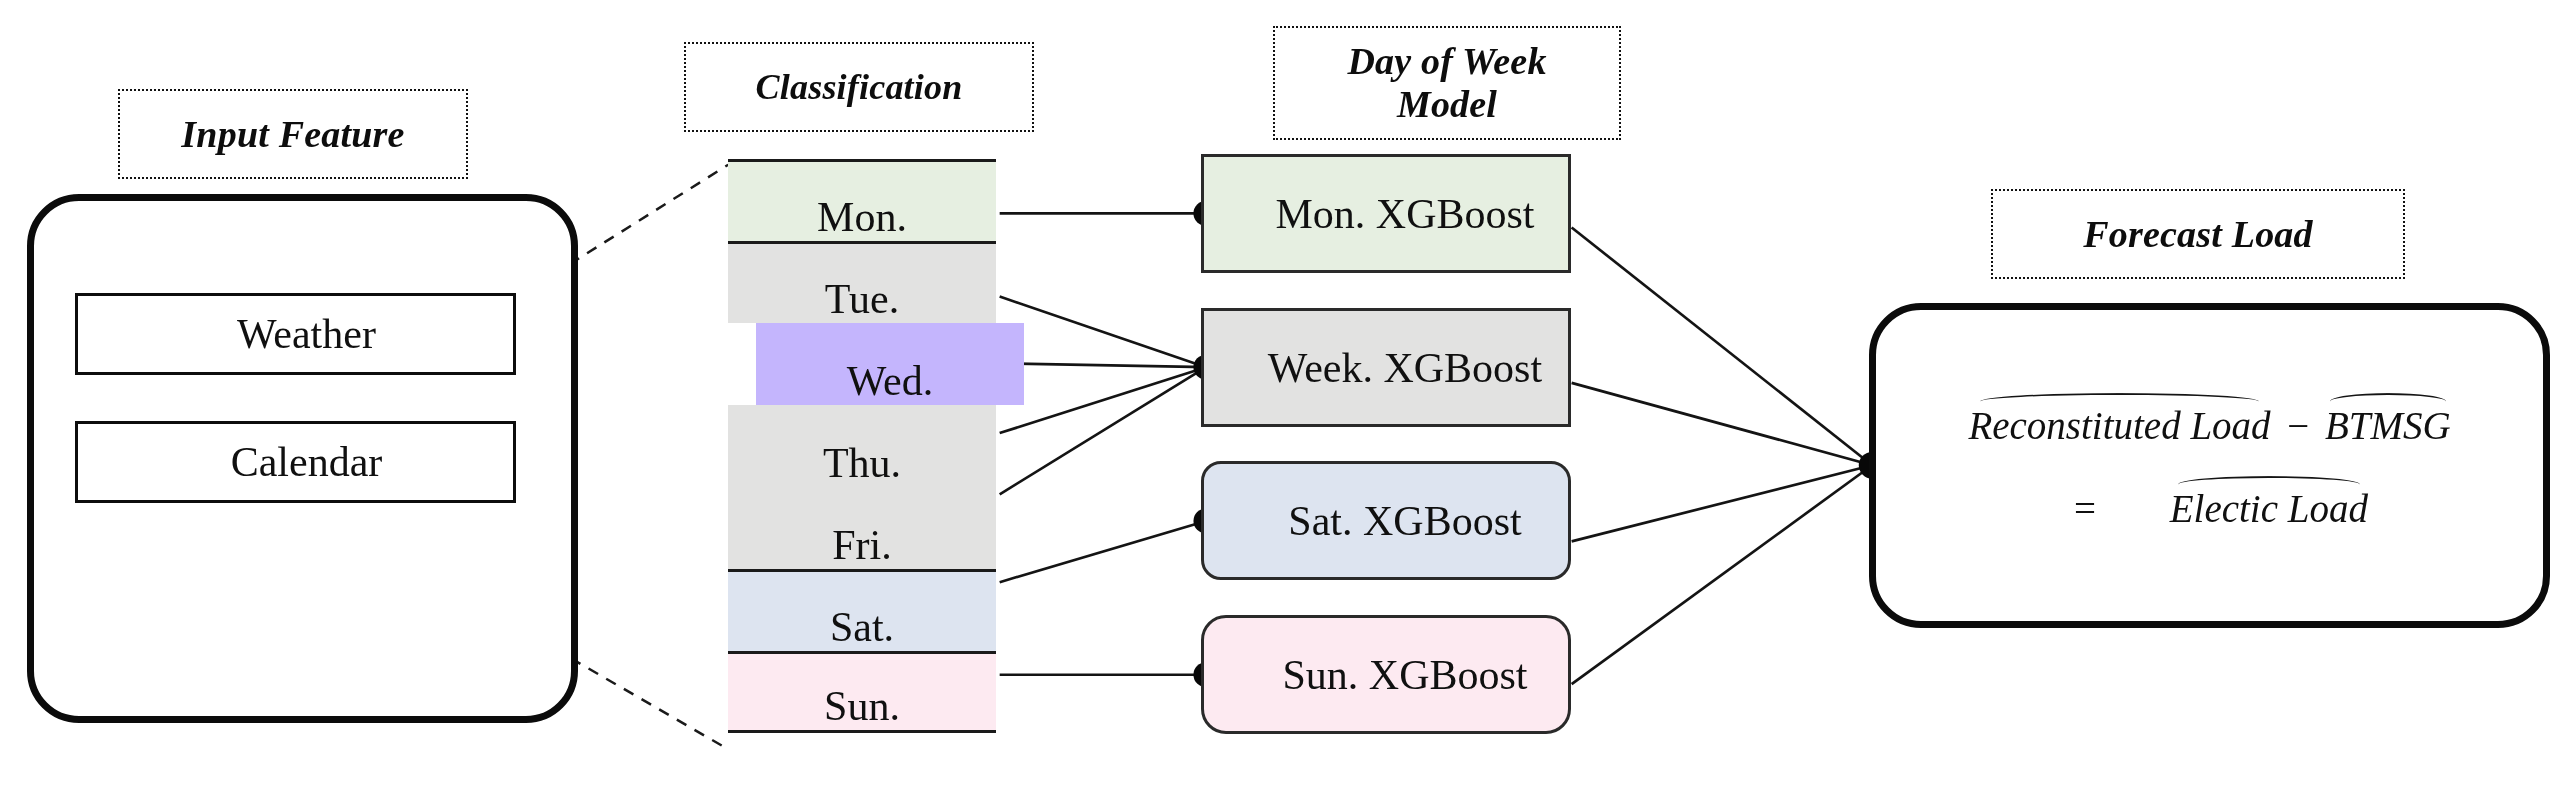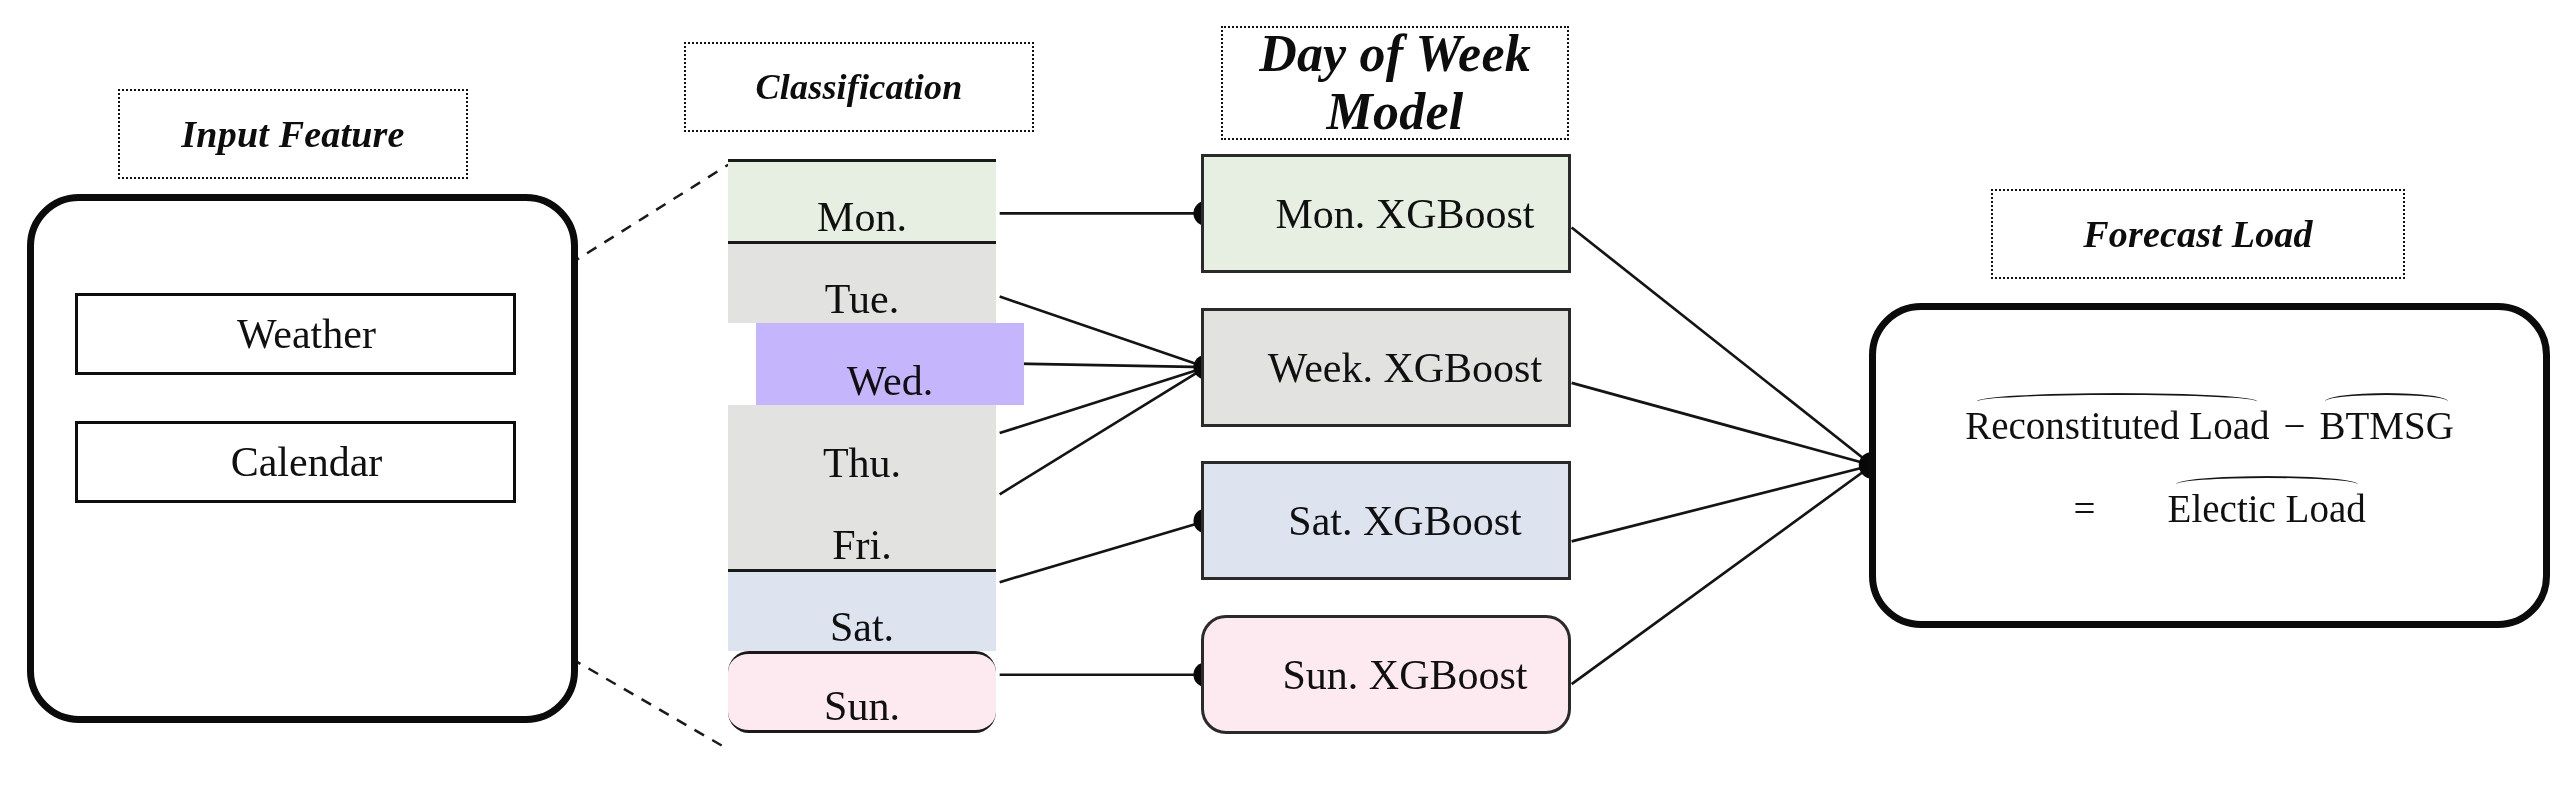--- a/index.html
+++ b/index.html
@@ -32,21 +32,21 @@
     text-align: center;
     font-style: italic;
     font-weight: bold;
     color: #0d0d0d;
     line-height: 1.12;
     z-index: 6;
     letter-spacing: 0.2px;
   }
   #caption-input-feature { left: 118px;  top: 89px; width: 350px; height: 90px; font-size: 38px; }
   #caption-classification{ left: 684px;  top: 42px;  width: 350px; height: 90px; font-size: 36px; }
-  #caption-dow-model     { left: 1221px; top: 26px;  width: 348px; height: 114px; font-size: 52px; }
+  #caption-dow-model     { left: 1273px; top: 26px;  width: 348px; height: 114px; font-size: 38px; }
   #caption-forecast-load { left: 1991px; top: 189px; width: 414px; height: 90px; font-size: 38px; }
 
   
   .panel-round {
     position: absolute;
     box-sizing: border-box;
     border: 7px solid #0b0b0b;
     border-radius: 52px;
     background: #ffffff;
     z-index: 4;
@@ -84,21 +84,21 @@
     box-sizing: border-box;
     width: 100%;
     height: 82px;
     border-top: 3.9px solid #1a1a1a;
     display: flex;
     align-items: flex-end;
     justify-content: center;
     font-size: 42px;
     color: #101010;
   }
-  .day-row.last-row { border-bottom: 3.9px solid #1a1a1a; border-radius: 21px; }
+  .day-row.last-row { border-bottom: 3.9px solid #1a1a1a; }
   .day-row.thin-sep { border-top: 2.4px solid #333333; }
 
   
   .model-box {
     position: absolute;
     box-sizing: border-box;
     border: 3.1px solid #2a2a2a;
     display: flex;
     align-items: center;
     justify-content: center;
@@ -118,20 +118,21 @@
     left: 1883px;
     top: 330px;
     width: 653px;
     height: 271px;
     z-index: 5;
     display: flex;
     flex-direction: column;
     align-items: center;
     justify-content: center;
     gap: 35px;
+    font-style: italic;
     color: #101010;
   }
   .formula-line {
     display: flex;
     align-items: baseline;
     justify-content: center;
     font-size: 39px;
     white-space: nowrap;
   }
   #formula-line-2 { padding-left: 20.4px; }
@@ -249,21 +250,21 @@
       <span>Sun.</span>
     </div>
   </div>
 
   <div class="model-box" id="model-box-0" style="background:#e6efe1;">
     <span>Mon. XGBoost</span>
   </div>
   <div class="model-box" id="model-box-1" style="background:#e2e2e1;">
     <span>Week. XGBoost</span>
   </div>
-  <div class="model-box" id="model-box-2" style="background:#dde4f0;">
+  <div class="model-box" id="model-box-2" style="background:#dde4f0;border-radius:20px;">
     <span>Sat. XGBoost</span>
   </div>
   <div class="model-box" id="model-box-3" style="background:#fdeaf1;">
     <span>Sun. XGBoost</span>
   </div>
 
   <div class="panel-round" id="panel-forecast-load"></div>
 
   <div id="forecast-formula">
     <div class="formula-line" id="formula-line-1">

